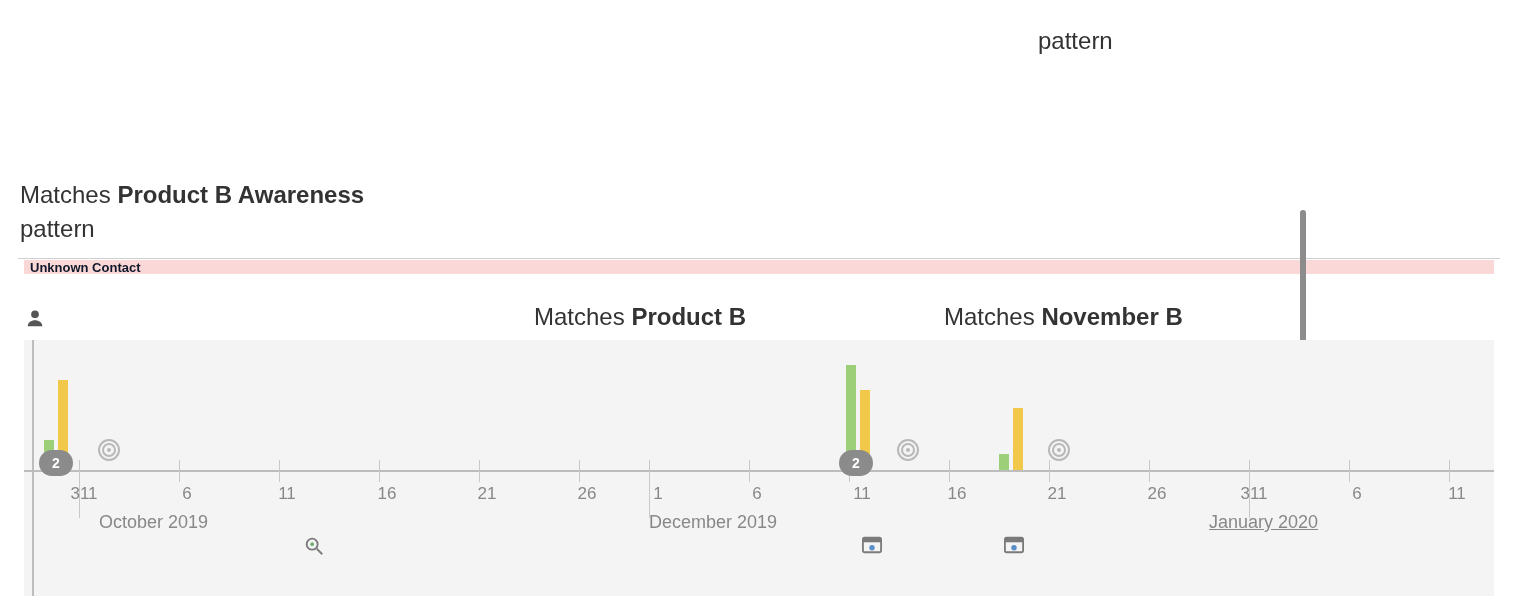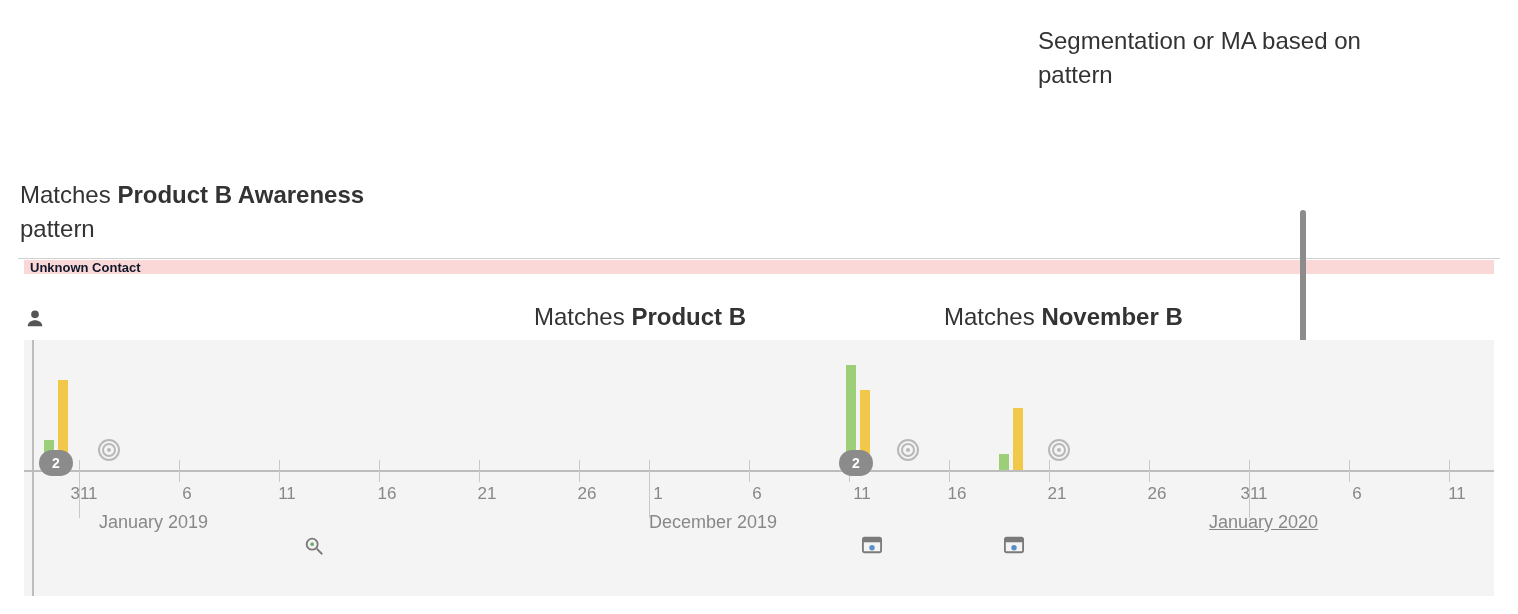--- a/index.html
+++ b/index.html
@@ -52,21 +52,20 @@
   .pointer-knob{position:absolute;width:16px;height:16px;border-radius:50%;background:#8c8c8c;transform:translate(-50%,-50%);}
 </style>
 </head>
 <body>
 
 <div class="anno" style="left:20px;top:178px;max-width:360px;">
   <span>Matches </span><b>Product B Awareness</b><span> pattern</span>
 </div>
 
 <div class="anno" style="left:1038px;top:24px;max-width:460px;">
-  <div>Segmentation or MA based on</div>
   <div>pattern</div>
 </div>
 
 <div class="anno" style="left:534px;top:300px;max-width:340px;">
   <span>Matches </span><b>Product B Evaluation</b><span> pattern</span>
 </div>
 
 <div class="anno" style="left:944px;top:300px;max-width:300px;">
   <span>Matches </span><b>November B Action</b><span> pattern</span>
 </div>
@@ -83,21 +82,21 @@
 
 <div class="pointer-line" style="left:1300px;top:210px;height:170px;"></div>
 <div class="pointer-knob" style="left:1303px;top:382px;"></div>
 
 <div class="timeline">
   <div class="vaxis"></div>
   <div class="axis-line"></div>
 
   <div class="tick tall" style="left:55px;"></div>
   <div class="tick-label" style="left:60px;">311</div>
-  <div class="month-label" style="left:75px;">January 2019</div>
+  <div class="month-label" style="left:75px;">October 2019</div>
 
   <div class="tick" style="left:155px;"></div>
   <div class="tick-label" style="left:163px;">6</div>
   <div class="tick" style="left:255px;"></div>
   <div class="tick-label" style="left:263px;">11</div>
   <div class="tick" style="left:355px;"></div>
   <div class="tick-label" style="left:363px;">16</div>
   <div class="tick" style="left:455px;"></div>
   <div class="tick-label" style="left:463px;">21</div>
   <div class="tick" style="left:555px;"></div>

